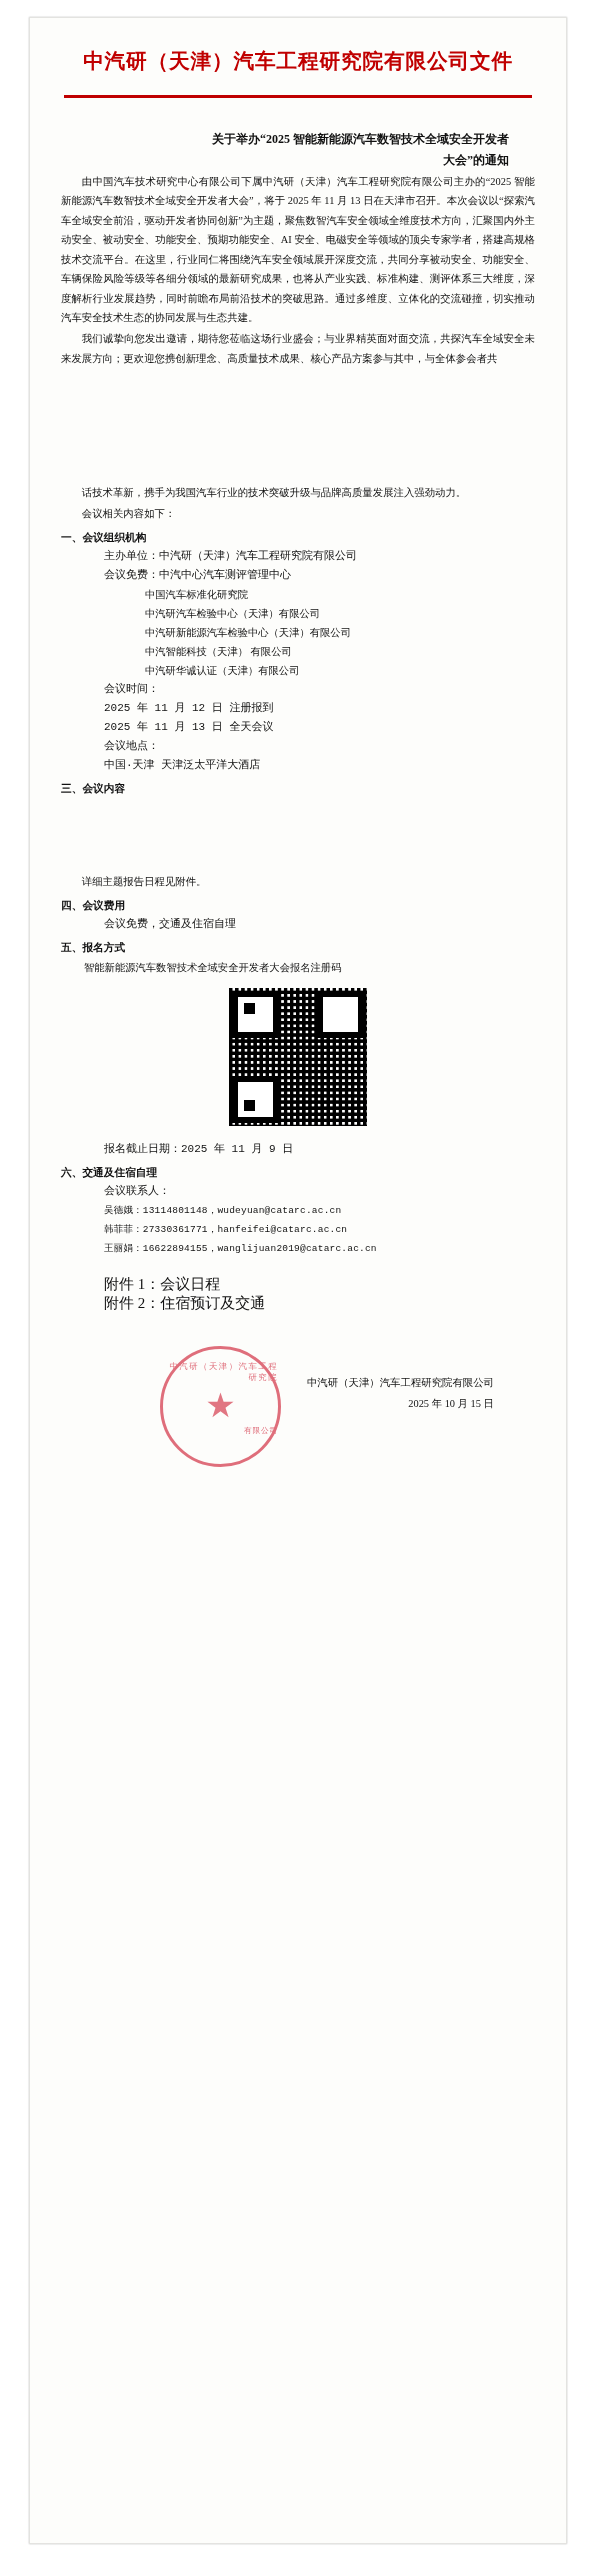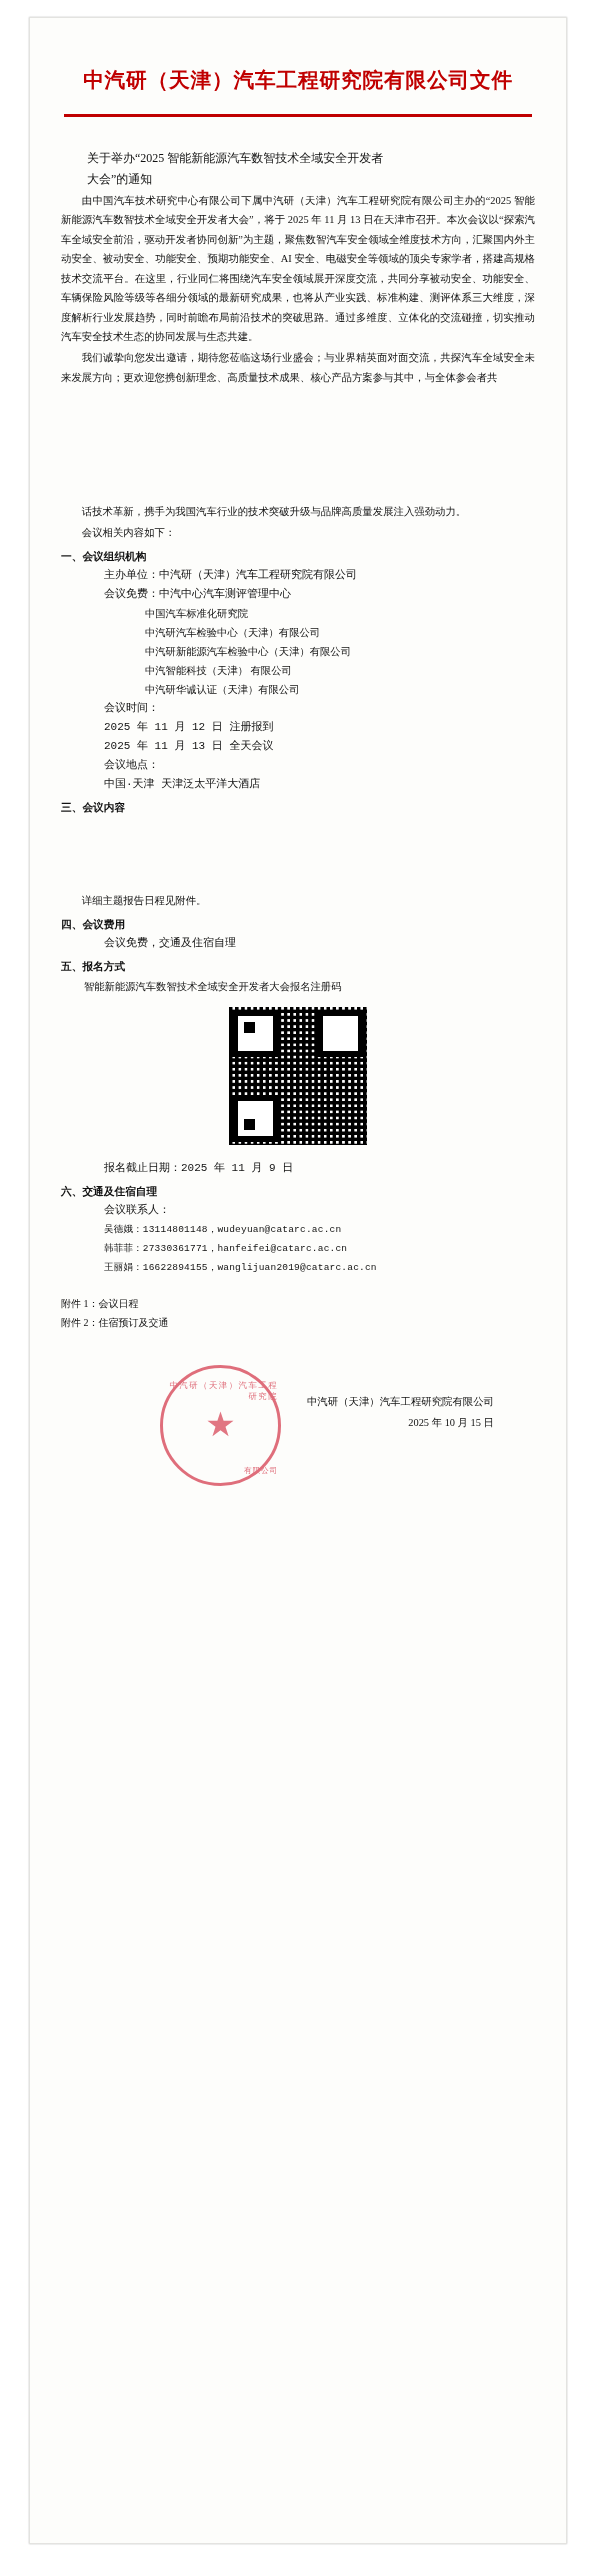--- a/index.html
+++ b/index.html
@@ -33,31 +33,31 @@
     left: 31px;
     top: 18.4px;
     width: 474px;
   }
   .doc-title {
     text-align: center;
     color: #c00000;
     font-weight: bold;
     font-size: 20.7px;
     letter-spacing: 0.8px;
-    margin-top: 30px;
+    margin-top: 11px;
     font-family: "Liberation Serif", "DejaVu Serif", serif;
   }
   .red-rule {
     margin: 20px 3.1px 0 3.1px;
     height: 2.3px;
     background: #c00000;
   }
   .subject {
-    text-align: left;
-    font-weight: normal;
+    text-align: right;
+    font-weight: bold;
     font-size: 12px;
     color: #111;
     line-height: 21.4px;
     margin: 31px 26px 0 26px;
   }
   .addressee {
     font-size: 10.7px;
     color: #111;
     margin: 20px 0 0 0;
     line-height: 20px;
@@ -134,23 +134,24 @@
   .qr .eye3 { left: 3.1px; bottom: 3.1px; }
   .qr .eyedot {
     position: absolute;
     width: 10.7px; height: 10.7px;
     background: #000;
   }
   .qr .d1 { left: 15.3px; top: 15.3px; }
   .qr .d2 { right: 15.3px; top: 15.3px; }
   .qr .d3 { left: 15.3px; bottom: 15.3px; }
   .attach {
-    font-size: 10px;
-    color: #111;
-    line-height: 19px;
+    font-size: 15px;
+    color: #111;
+    line-height: 19px;
+    margin-left: 43px;
   }
   .sign {
     margin-top: 12.2px;
     text-align: right;
     padding-right: 41px;
   }
   .sign div {
     font-size: 10.4px;
     color: #111;
     line-height: 21.4px;
@@ -180,21 +181,21 @@
   }
   .seal .arc-top, .seal .arc-bottom {
     position: absolute;
     width: 100%;
     text-align: right;
     color: #d4384a;
     font-size: 8.4px;
     letter-spacing: 1.5px;
   }
   .seal .arc-top { top: 12.2px; }
-  .seal .arc-bottom { bottom: 7px; font-size: 7.7px; letter-spacing: 0.8px; }
+  .seal .arc-bottom { bottom: 28px; font-size: 7.7px; letter-spacing: 0.8px; }
 </style>
 </head>
 <body>
 
 <div class="page">
   <div class="sheet">
     <div class="inner">
 
       <div class="doc-title">中汽研（天津）汽车工程研究院有限公司文件</div>
       <div class="red-rule"></div>

